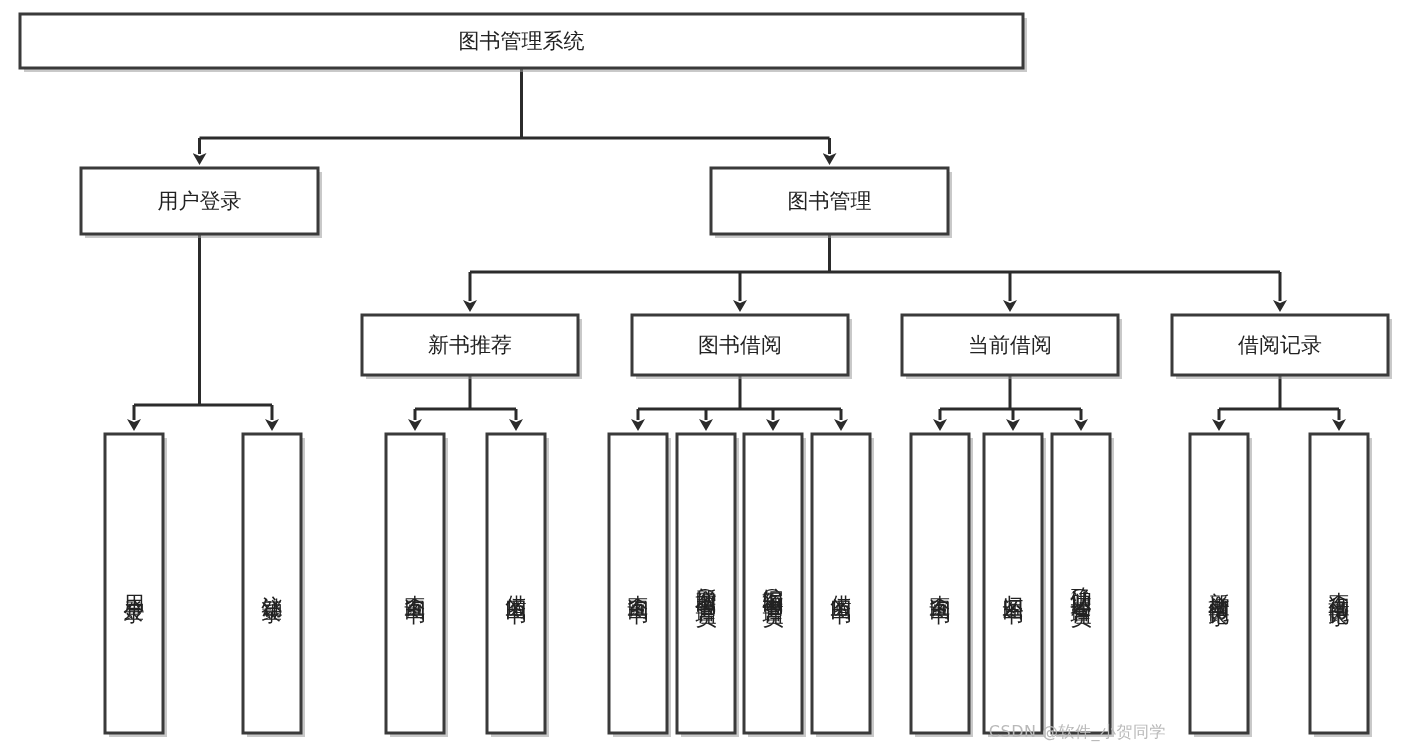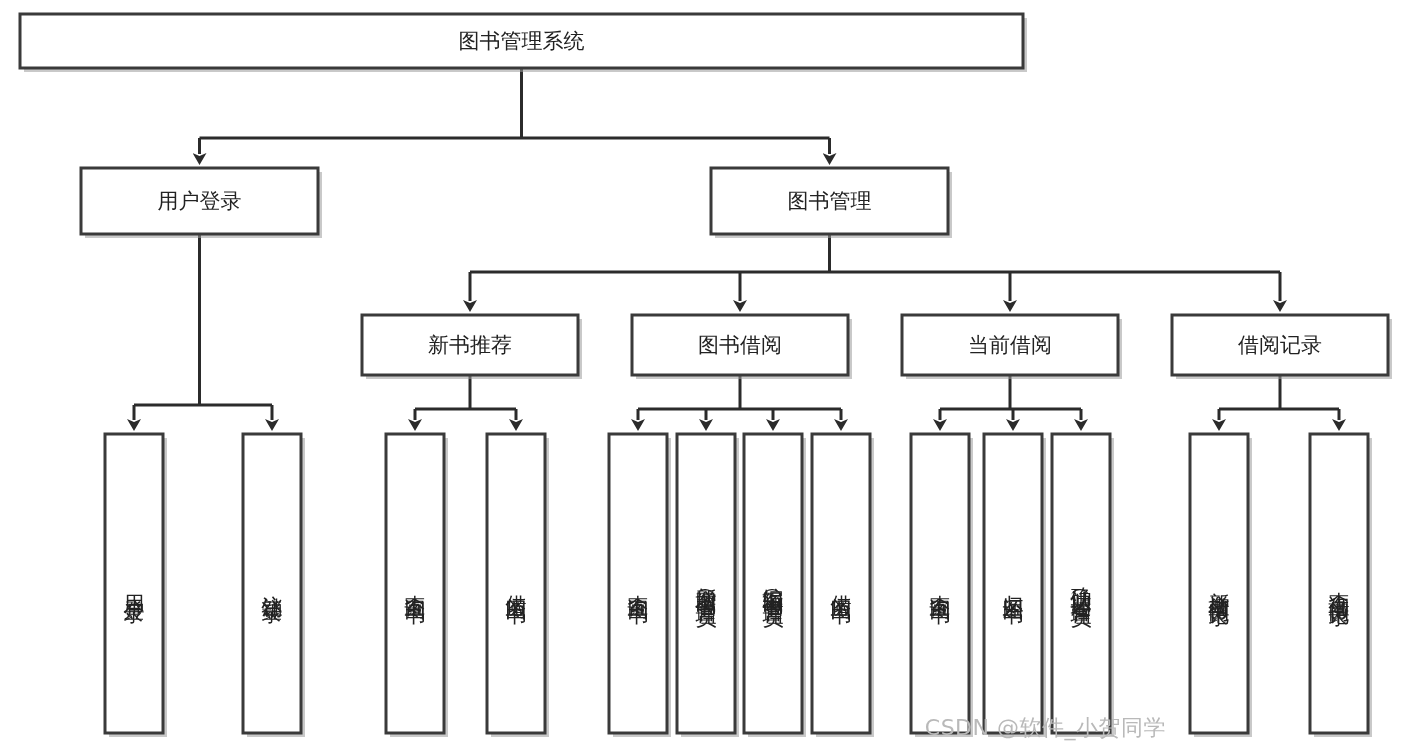--- a/index.html
+++ b/index.html
@@ -63,21 +63,21 @@
     color: #222222;
     letter-spacing: 3px;
     white-space: nowrap;
     pointer-events: none;
   }
   .watermark {
     position: absolute;
     right: 8px;
     bottom: 4px;
     font-family: "DejaVu Sans", "Liberation Sans", sans-serif;
-    font-size: 22px;
+    font-size: 16px;
     color: #b9b9b9;
     letter-spacing: 0.5px;
     white-space: nowrap;
   }
 </style>
 </head>
 <body>
 
 <div id="diagram-root">
   <svg class="flow" viewBox="0 0 1405 747">

